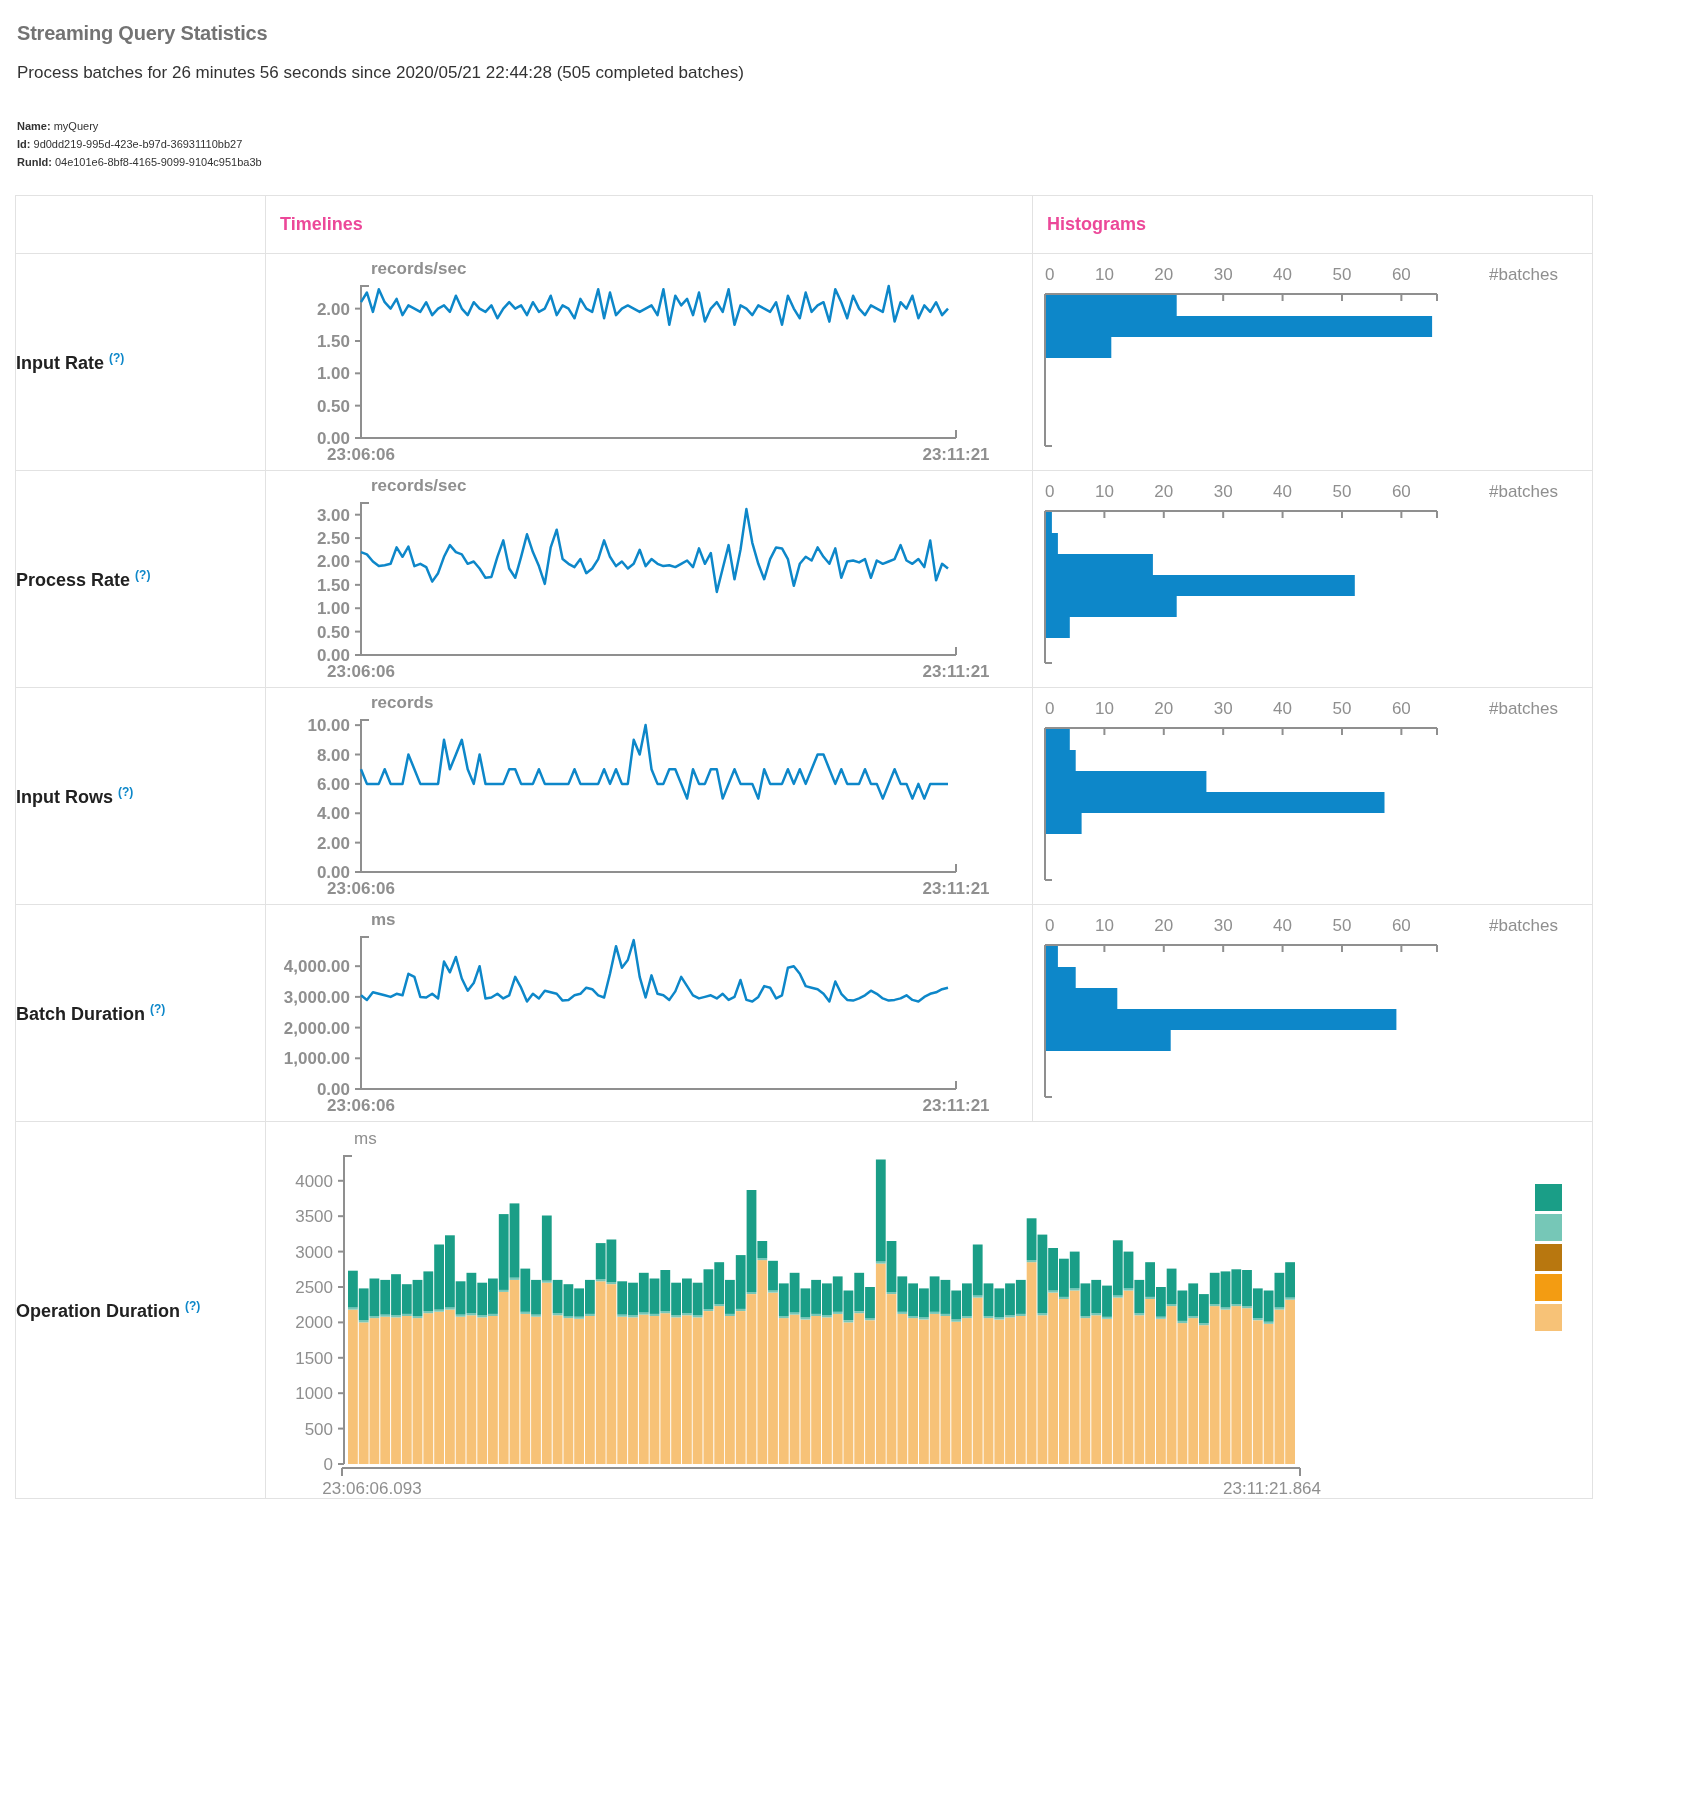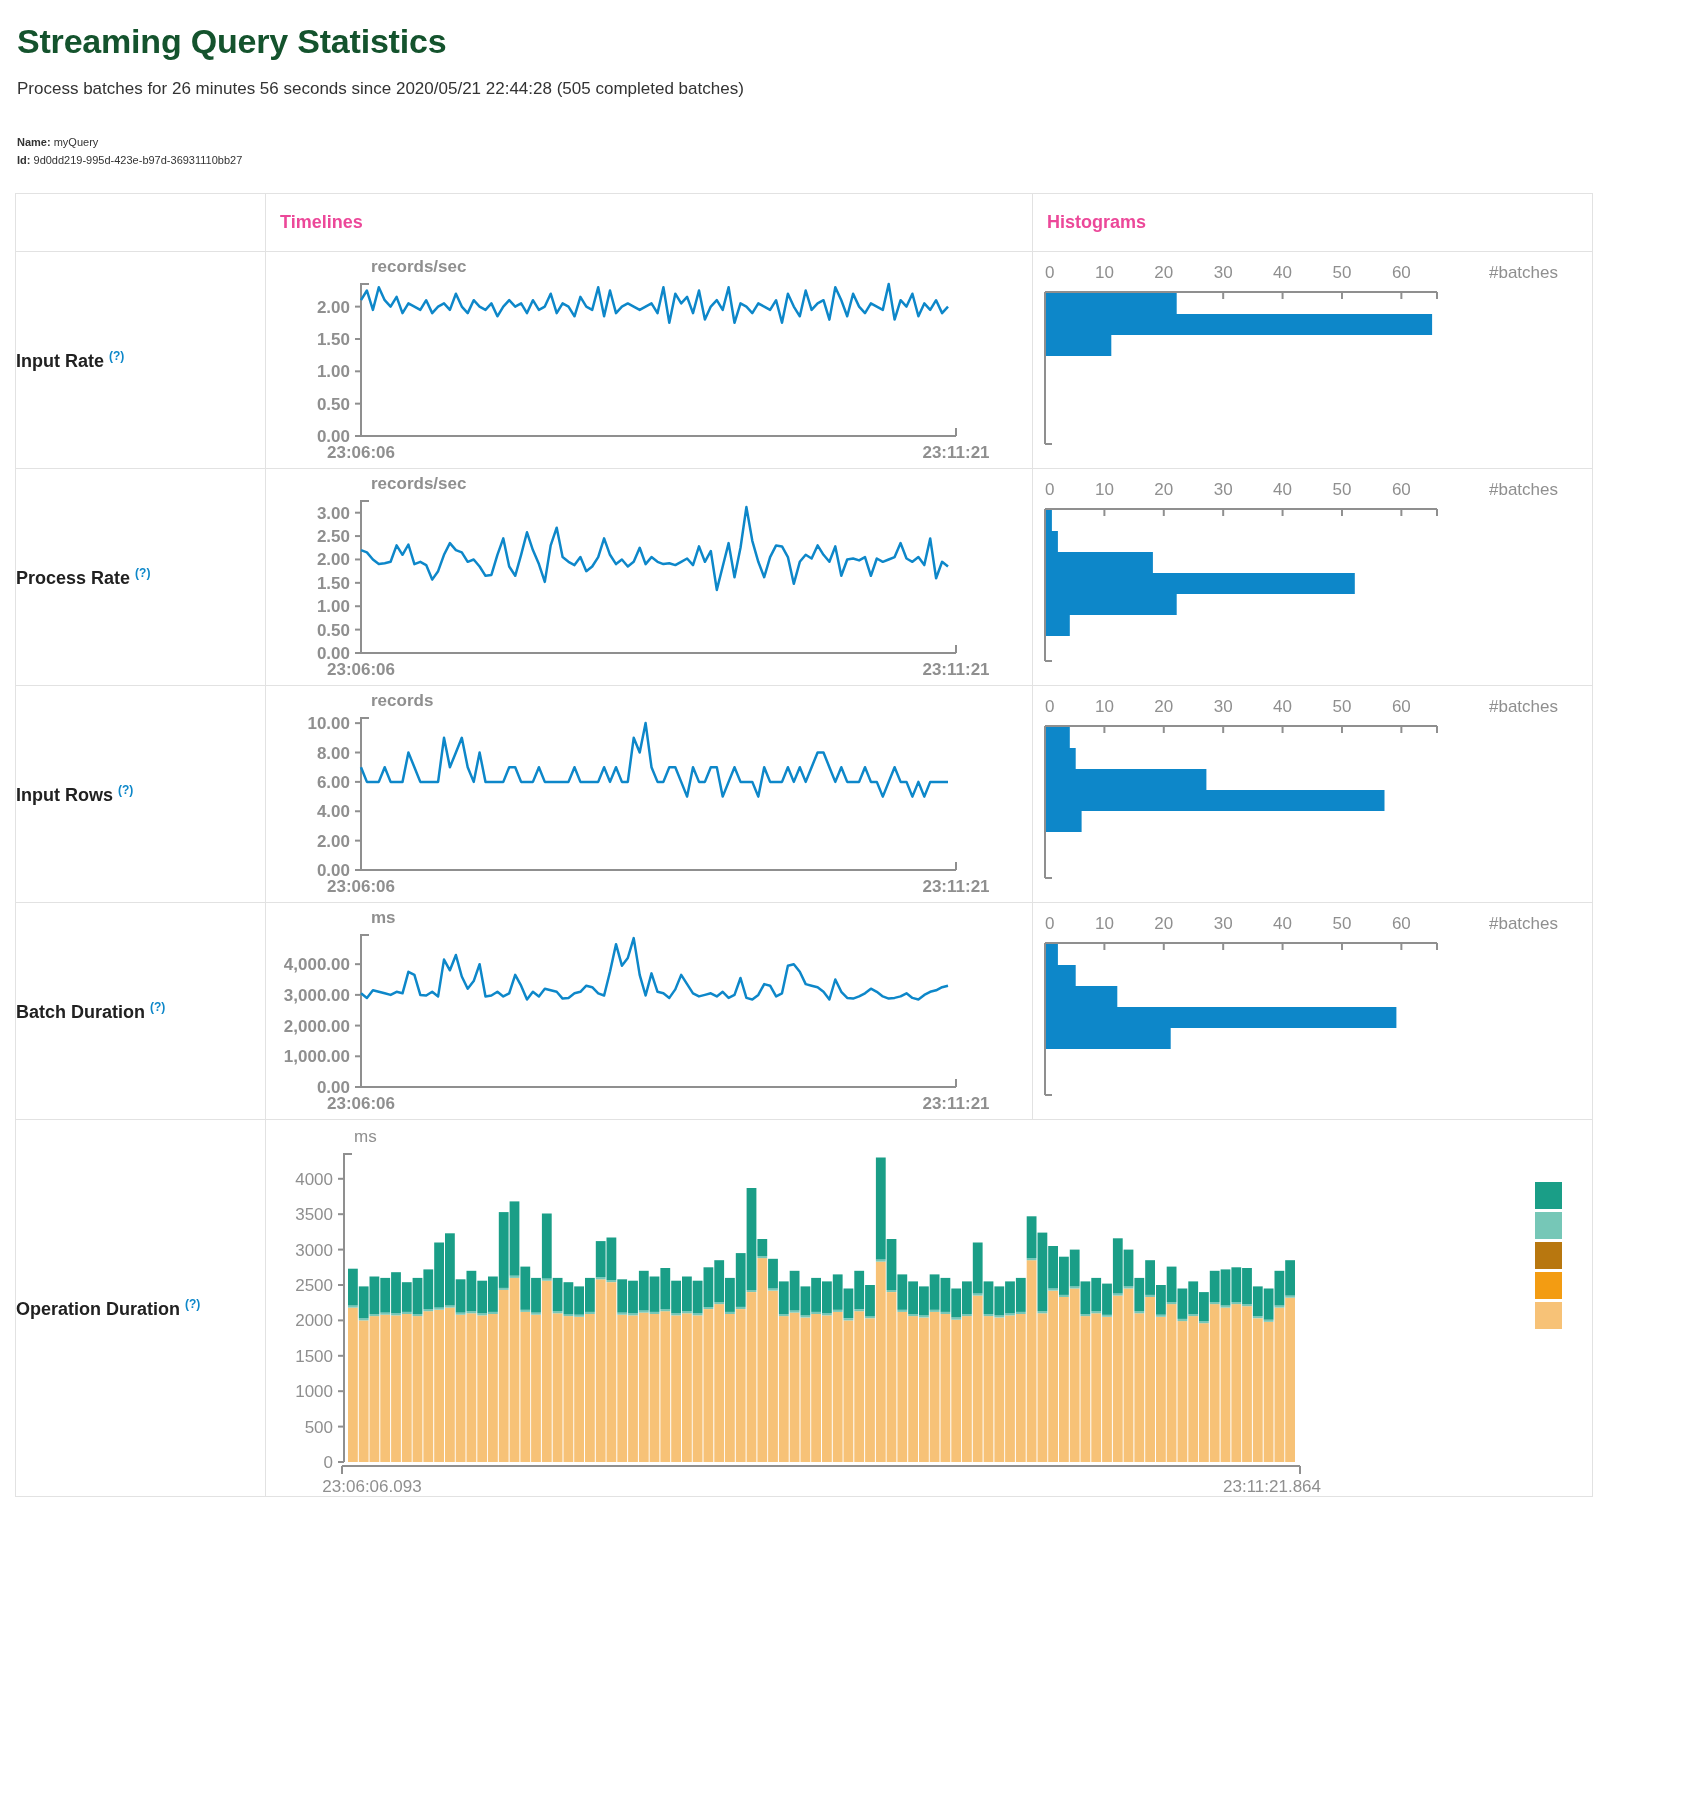--- a/index.html
+++ b/index.html
@@ -4,21 +4,21 @@
 <style>
   * { box-sizing: border-box; }
   html,body { margin:0; padding:0; background:#ffffff; }
   body {
     font-family: "Liberation Sans", "DejaVu Sans", sans-serif;
     color:#222;
     width:1693px;
   }
   .page { padding: 8px 15px 30px 15px; }
   h1.page-title {
-    font-size:34px; font-weight:bold; color:#14532d;
+    font-size:20px; font-weight:bold; color:#737373;
     margin:14px 0 18px 2px; letter-spacing:-0.2px;
   }
   .subtitle { font-size:17px; color:#333; margin:0 0 34px 2px; }
   .subtitle b { font-weight:normal;margin-top:18px; }
   .meta { font-size:11px; color:#333; line-height:1.65; margin:0 0 24px 2px; }
   .meta b { font-weight:bold; }
   table.stats {
     border-collapse:collapse;
     width:1577px;
     table-layout:fixed;
@@ -52,20 +52,21 @@
 
 <div class="page">
 
   <h1 class="page-title">Streaming Query Statistics</h1>
 
   <p class="subtitle"><span>Process batches for </span><b>26 minutes 56 seconds</b><span> since </span><b>2020/05/21 22:44:28</b><span> (</span><b>505</b><span> completed batches)</span></p>
 
   <div class="meta">
     <div><b>Name:</b> <span>myQuery</span></div>
     <div><b>Id:</b> <span>9d0dd219-995d-423e-b97d-36931110bb27</span></div>
+    <div><b>RunId:</b> <span>04e101e6-8bf8-4165-9099-9104c951ba3b</span></div>
   </div>
 
   <table class="stats">
     <colgroup>
         <col style="width:250px">
         <col style="width:767px">
         <col style="width:560px">
       </colgroup>
     <thead>
       <tr>

